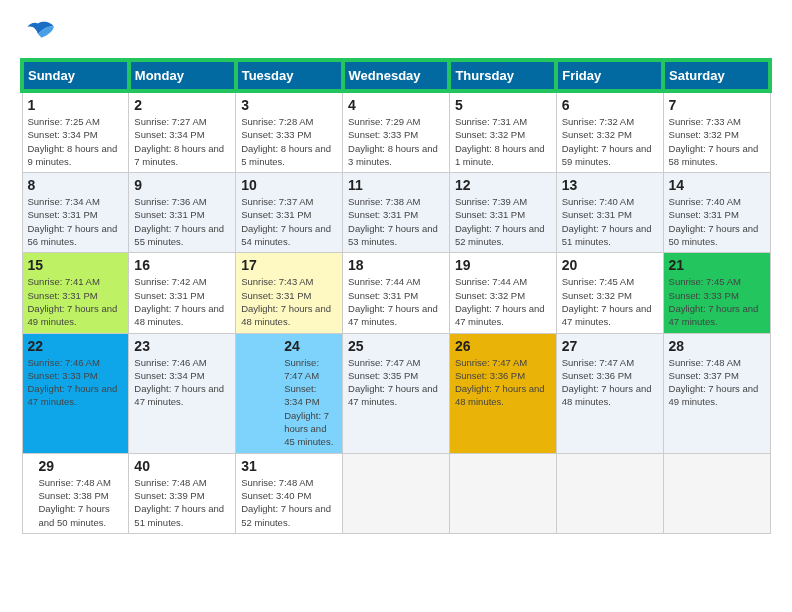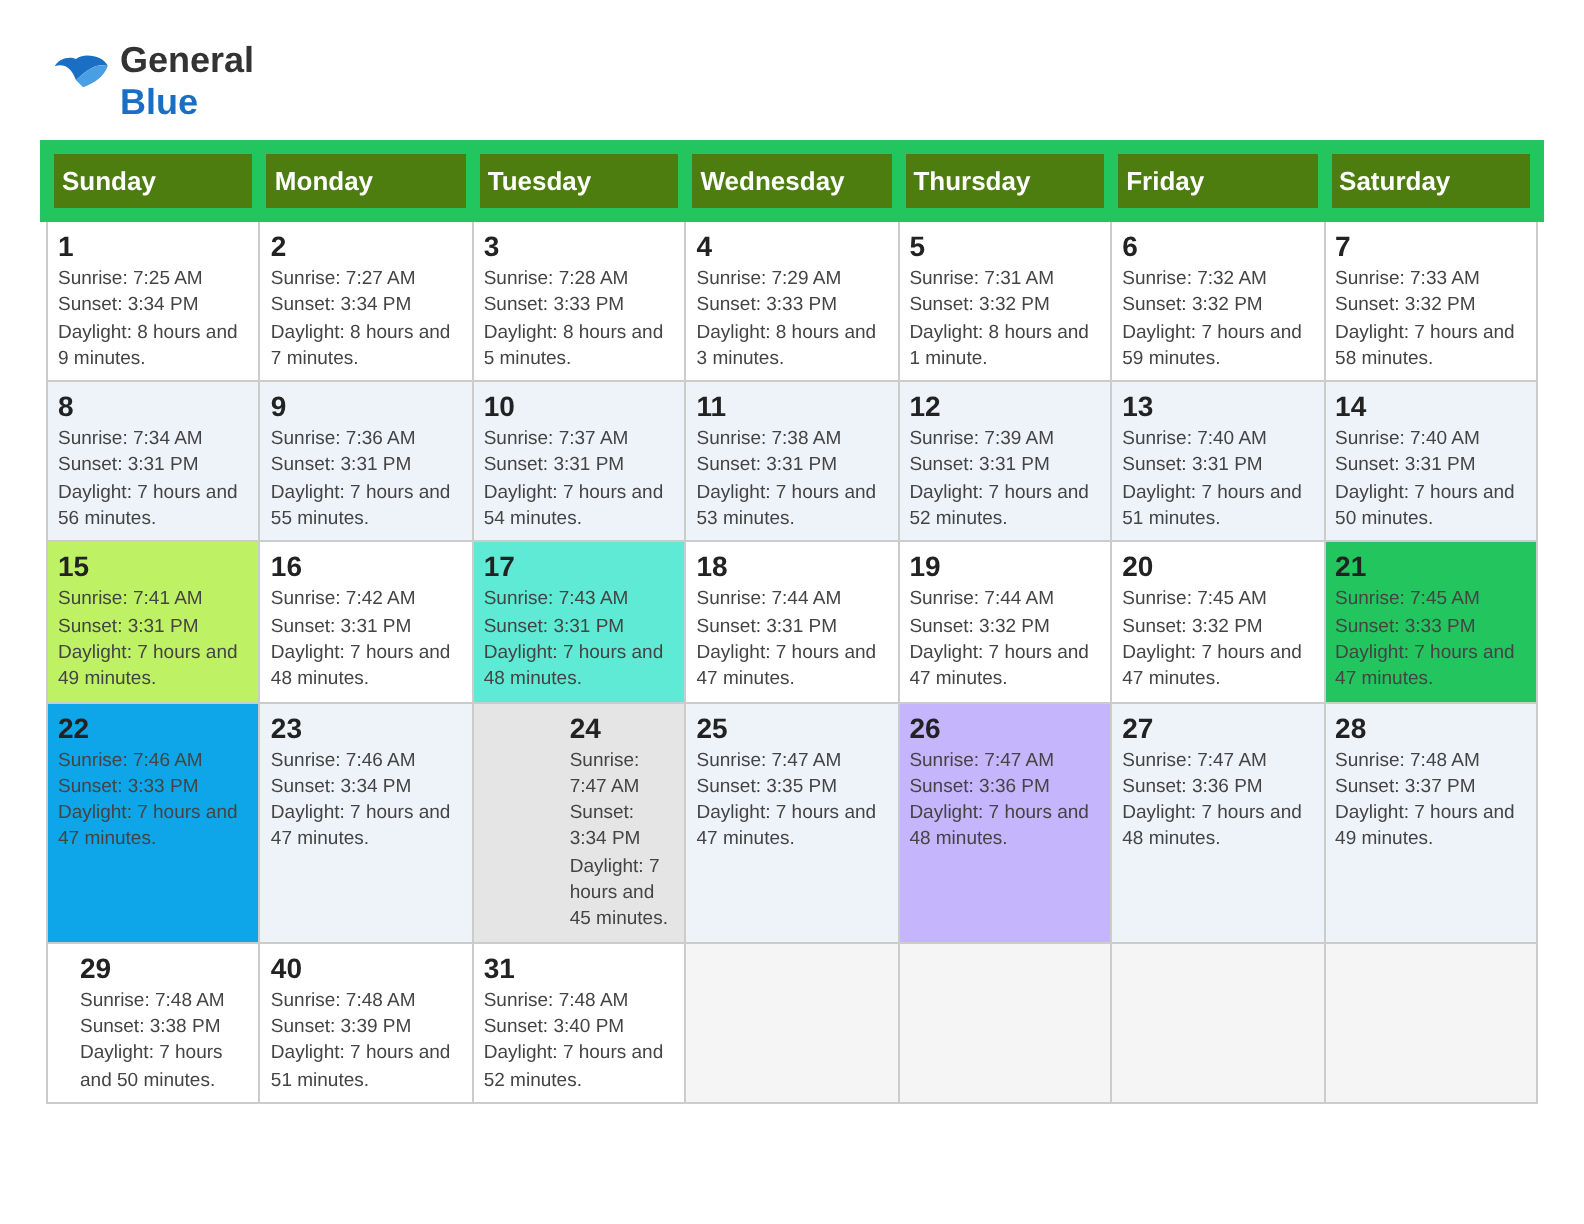--- a/index.html
+++ b/index.html
@@ -36,27 +36,27 @@
     .calendar-subtitle {
       font-size: 16px;
       color: #555;
     }
     table {
       width: 100%;
       border-collapse: collapse;
       table-layout: fixed;
     }
     th {
-      background-color: #4d7c0f;
+      background-color: #0369a1;
       color: #fff;
       font-size: 13px;
       font-weight: bold;
       padding: 6px 4px;
       text-align: left;
-      border: 7px solid #22c55e;
+      border: 4px solid #22c55e;
     }
     td {
       vertical-align: top;
       border: 1px solid #ccc;
       padding: 4px 5px;
       font-size: 10px;
       color: #333;
       height: 80px;
     }
     td.empty {
@@ -83,24 +83,20 @@
   </style>
 </head>
 <body>
 
 <div class="header-logo">
   <div class="logo">
     <svg class="logo-bird" viewBox="0 0 40 34" xmlns="http://www.w3.org/2000/svg">
       <path d="M20 4 C24 0, 36 2, 38 8 C32 6, 26 10, 20 16 C18 10, 14 6, 8 8 C10 4, 16 2, 20 4Z" fill="#1a6fc4"></path>
       <path d="M20 16 C26 10, 32 6, 38 8 C36 14, 30 18, 24 20Z" fill="#4a9fe4"></path>
     </svg>
-    <div>
-      <div style="font-size:18px;font-weight:bold;color:#333;">General</div>
-      <div style="font-size:18px;font-weight:bold;color:#1a6fc4;">Blue</div>
-    </div>
   </div>
   <div class="title-block">
     <div class="calendar-title"></div>
     <div class="calendar-subtitle"></div>
   </div>
 </div>
 
 <table>
   <thead>
     <tr id="header-row">
@@ -176,21 +172,21 @@
       </tr>
       <tr>
         <td style="background-color: #bef264;">
           <span class="day-num">15</span>
           <div class="day-detail">Sunrise: 7:41 AM<br>Sunset: 3:31 PM<br>Daylight: 7 hours and 49 minutes.</div>
         </td>
         <td style="background-color: rgb(255, 255, 255);">
           <span class="day-num">16</span>
           <div class="day-detail">Sunrise: 7:42 AM<br>Sunset: 3:31 PM<br>Daylight: 7 hours and 48 minutes.</div>
         </td>
-        <td style="background-color: #5eead4;">
+        <td style="background-color: #fef9c3;">
           <span class="day-num">17</span>
           <div class="day-detail">Sunrise: 7:43 AM<br>Sunset: 3:31 PM<br>Daylight: 7 hours and 48 minutes.</div>
         </td>
         <td style="background-color: rgb(255, 255, 255);">
           <span class="day-num">18</span>
           <div class="day-detail">Sunrise: 7:44 AM<br>Sunset: 3:31 PM<br>Daylight: 7 hours and 47 minutes.</div>
         </td>
         <td style="background-color: rgb(255, 255, 255);">
           <span class="day-num">19</span>
           <div class="day-detail">Sunrise: 7:44 AM<br>Sunset: 3:32 PM<br>Daylight: 7 hours and 47 minutes.</div>
@@ -206,29 +202,29 @@
       </tr>
       <tr>
         <td style="background-color: #0ea5e9;">
           <span class="day-num">22</span>
           <div class="day-detail">Sunrise: 7:46 AM<br>Sunset: 3:33 PM<br>Daylight: 7 hours and 47 minutes.</div>
         </td>
         <td style="background-color: rgb(238, 243, 250);">
           <span class="day-num">23</span>
           <div class="day-detail">Sunrise: 7:46 AM<br>Sunset: 3:34 PM<br>Daylight: 7 hours and 47 minutes.</div>
         </td>
-        <td style="background-color: #e5e5e5; padding-left: 48px;">
+        <td style="background-color: #7dd3fc; padding-left: 48px;">
           <span class="day-num">24</span>
           <div class="day-detail">Sunrise: 7:47 AM<br>Sunset: 3:34 PM<br>Daylight: 7 hours and 45 minutes.</div>
         </td>
         <td style="background-color: rgb(238, 243, 250);">
           <span class="day-num">25</span>
           <div class="day-detail">Sunrise: 7:47 AM<br>Sunset: 3:35 PM<br>Daylight: 7 hours and 47 minutes.</div>
         </td>
-        <td style="background-color: #c4b5fd;">
+        <td style="background-color: #eab308;">
           <span class="day-num">26</span>
           <div class="day-detail">Sunrise: 7:47 AM<br>Sunset: 3:36 PM<br>Daylight: 7 hours and 48 minutes.</div>
         </td>
         <td style="background-color: rgb(238, 243, 250);">
           <span class="day-num">27</span>
           <div class="day-detail">Sunrise: 7:47 AM<br>Sunset: 3:36 PM<br>Daylight: 7 hours and 48 minutes.</div>
         </td>
         <td style="background-color: rgb(238, 243, 250);">
           <span class="day-num">28</span>
           <div class="day-detail">Sunrise: 7:48 AM<br>Sunset: 3:37 PM<br>Daylight: 7 hours and 49 minutes.</div>

